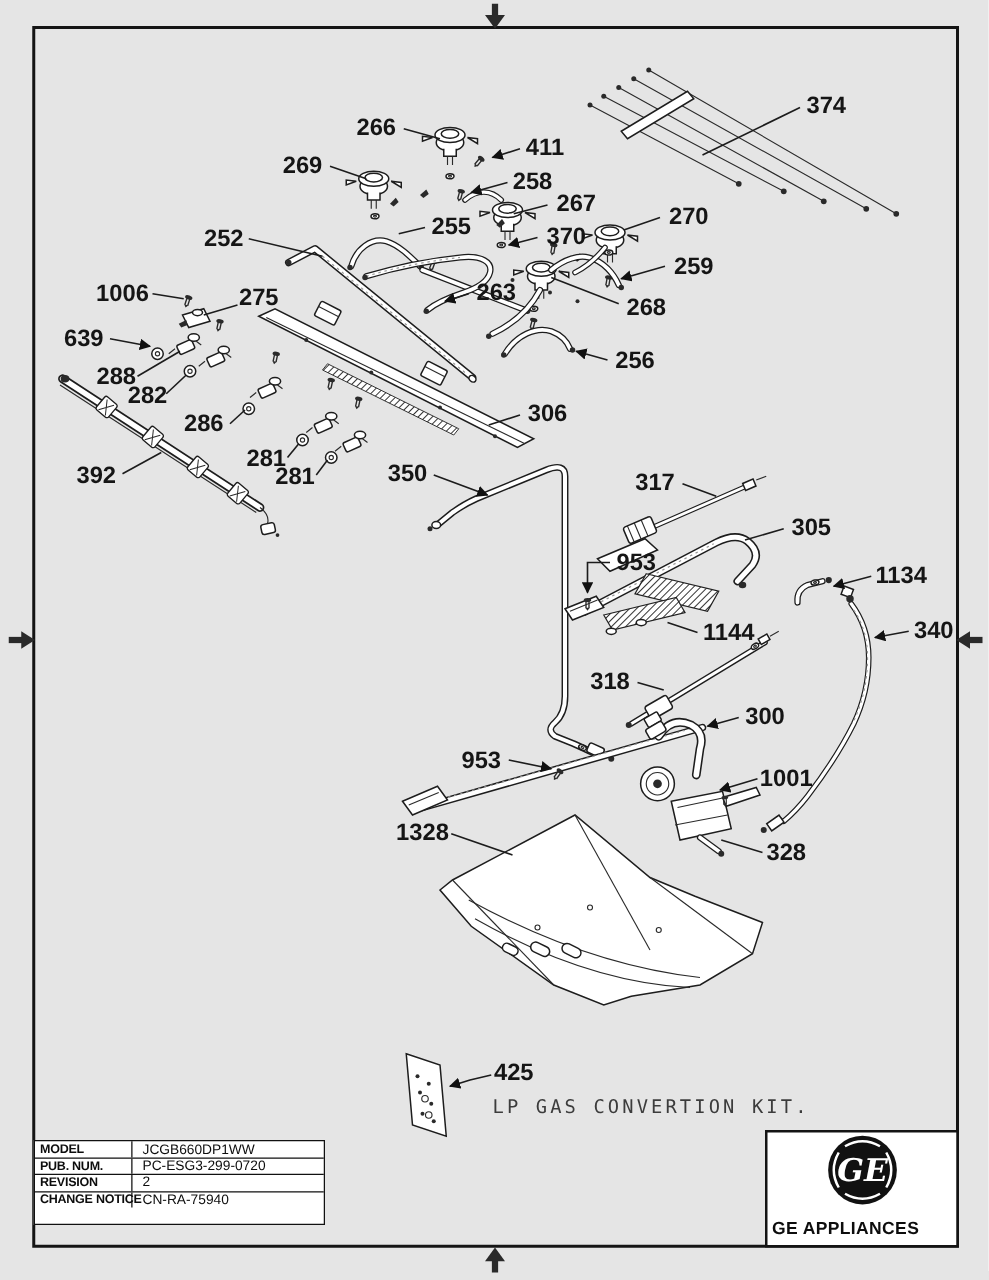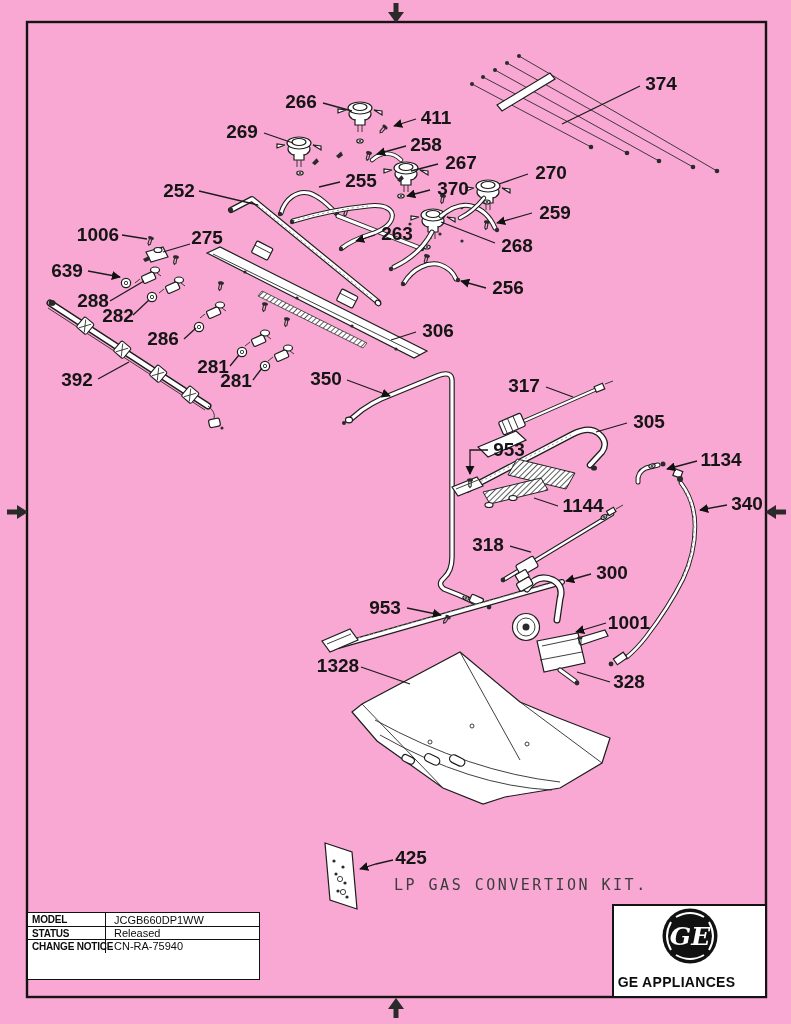--- a/index.html
+++ b/index.html
@@ -1,16 +1,16 @@
 <!DOCTYPE html>
 <html><head>
 <meta charset="utf-8">
 <style>
   html,body{margin:0;padding:0;background:#fff;}
-  .page{position:relative;width:791px;height:1024px;background:#f9a8d4;overflow:hidden;
+  .page{position:relative;width:791px;height:1024px;background:#e5e5e5;overflow:hidden;
         font-family:"Liberation Sans",sans-serif;}
   svg text{user-select:none;}
   .callout{font:bold 19px "Liberation Sans",sans-serif;fill:#151515;}
   .kit{font-family:"DejaVu Sans Mono",monospace;font-size:15px;letter-spacing:2.5px;fill:#3c3c3c;}
   .ln{stroke:#1c1c1c;stroke-width:1.3;fill:none;}
   .to{stroke:#1d1d1d;fill:none;stroke-linecap:round;stroke-linejoin:round;}
   .tw{stroke:#ffffff;fill:none;stroke-linecap:round;stroke-linejoin:round;}
   .part{fill:#fff;stroke:#1d1d1d;stroke-width:1.2;}
   .dark{fill:#2a2a2a;stroke:none;}
   .thin{stroke:#2a2a2a;stroke-width:0.9;fill:none;}
@@ -449,22 +449,26 @@
   </g>
 </svg>
 
 
 <div class="info-table">
   <div class="info-row">
     <div class="info-label">MODEL</div>
     <div class="info-value">JCGB660DP1WW</div>
   </div>
   <div class="info-row">
-    <div class="info-label">STATUS</div>
-    <div class="info-value">Released</div>
+    <div class="info-label">PUB. NUM.</div>
+    <div class="info-value">PC-ESG3-299-0720</div>
+  </div>
+  <div class="info-row">
+    <div class="info-label">REVISION</div>
+    <div class="info-value">2</div>
   </div>
   <div class="info-row">
     <div class="info-label">CHANGE NOTICE</div>
     <div class="info-value">CN-RA-75940</div>
   </div>
 </div>
 
 <div class="brand-name">GE APPLIANCES</div>
 </div>
 

